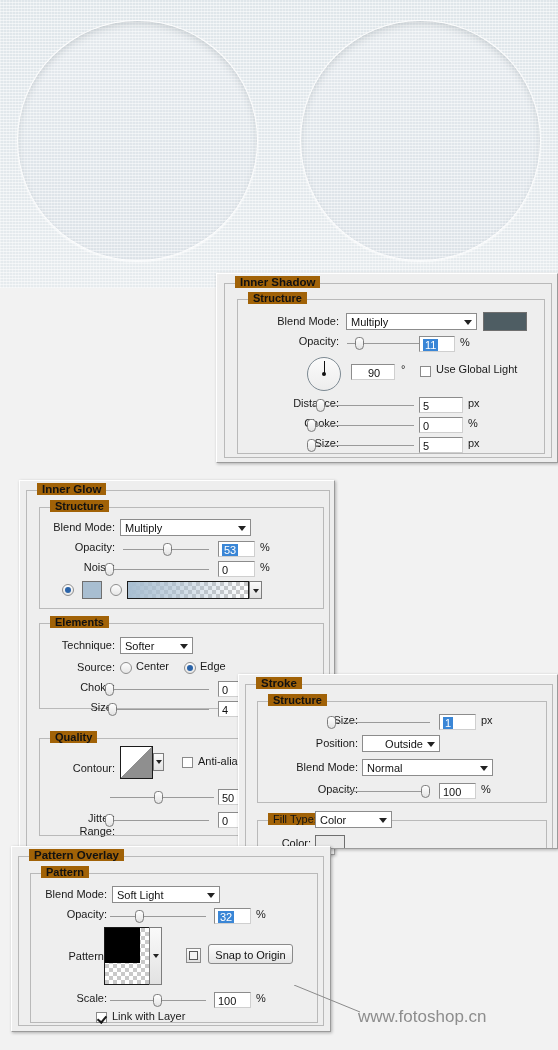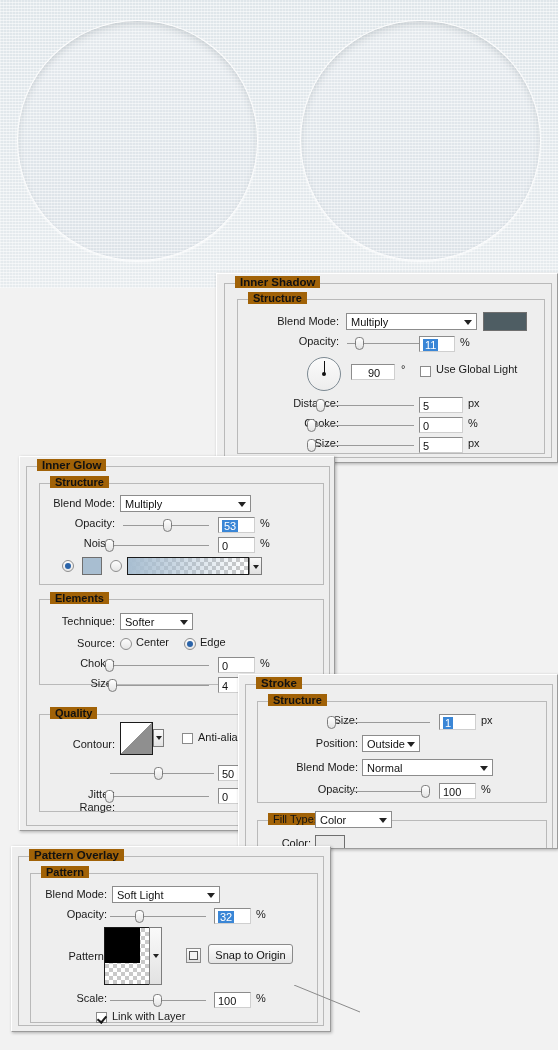--- a/index.html
+++ b/index.html
@@ -263,21 +263,21 @@
       <div class="lbl" style="left:27px;top:163px;width:95px;">Size:</div>
       <div class="slider" style="left:90px;top:165px;width:107px;">
         <div class="track"></div>
         <div class="knob" style="left:0px;"></div>
       </div>
       <div class="field" style="left:202px;top:163px;width:44px;"><span>5</span></div>
       <div class="unit" style="left:251px;top:163px;">px</div>
     </div>
   </div>
 
-  <div class="panel" style="left:19px;top:456px;width:316px;height:375px;">
+  <div class="panel" style="left:19px;top:480px;width:316px;height:375px;">
     <div class="panel-inner">
       <div class="group" style="left:6px;top:9px;width:304px;height:360px;"></div>
       <div class="group-title" style="left:17px;top:2px;">Inner Glow</div>
 
       <div class="group" style="left:19px;top:26px;width:285px;height:102px;"></div>
       <div class="group-title lvl2" style="left:30px;top:19px;">Structure</div>
 
       <div class="lbl" style="left:22px;top:40px;width:73px;">Blend Mode:</div>
       <div class="combo" style="left:100px;top:38px;width:131px;">
         <span>Multiply</span>
@@ -380,21 +380,21 @@
 
       <div class="lbl" style="left:25px;top:39px;width:94px;">Size:</div>
       <div class="slider" style="left:88px;top:41px;width:103px;">
         <div class="track"></div>
         <div class="knob" style="left:0px;"></div>
       </div>
       <div class="field sel" style="left:200px;top:39px;width:37px;"><span class="hl">1</span></div>
       <div class="unit" style="left:242px;top:39px;">px</div>
 
       <div class="lbl" style="left:25px;top:62px;width:94px;">Position:</div>
-      <div class="combo" style="left:123px;top:60px;width:58px;">
+      <div class="combo" style="left:123px;top:60px;width:78px;text-align:right;">
         <span>Outside</span>
         <i class="caret"></i>
       </div>
 
       <div class="lbl" style="left:25px;top:86px;width:94px;">Blend Mode:</div>
       <div class="combo" style="left:123px;top:84px;width:131px;">
         <span>Normal</span>
         <i class="caret"></i>
       </div>
 
@@ -462,15 +462,16 @@
       <div class="checkbox checked" style="left:84px;top:165px;"></div>
       <div class="unit" style="left:100px;top:163px;">Link with Layer</div>
     </div>
   </div>
 
   <svg class="leader-line" viewBox="0 0 70 30">
     <line x1="2" y1="0" x2="68" y2="27" stroke="#8a8a8a" stroke-width="1"></line>
   </svg>
 
   <div class="wm-bottom">
+    <div class="grey">www.fotoshop.cn</div>
   </div>
 
 </div>
 
 </body></html>

